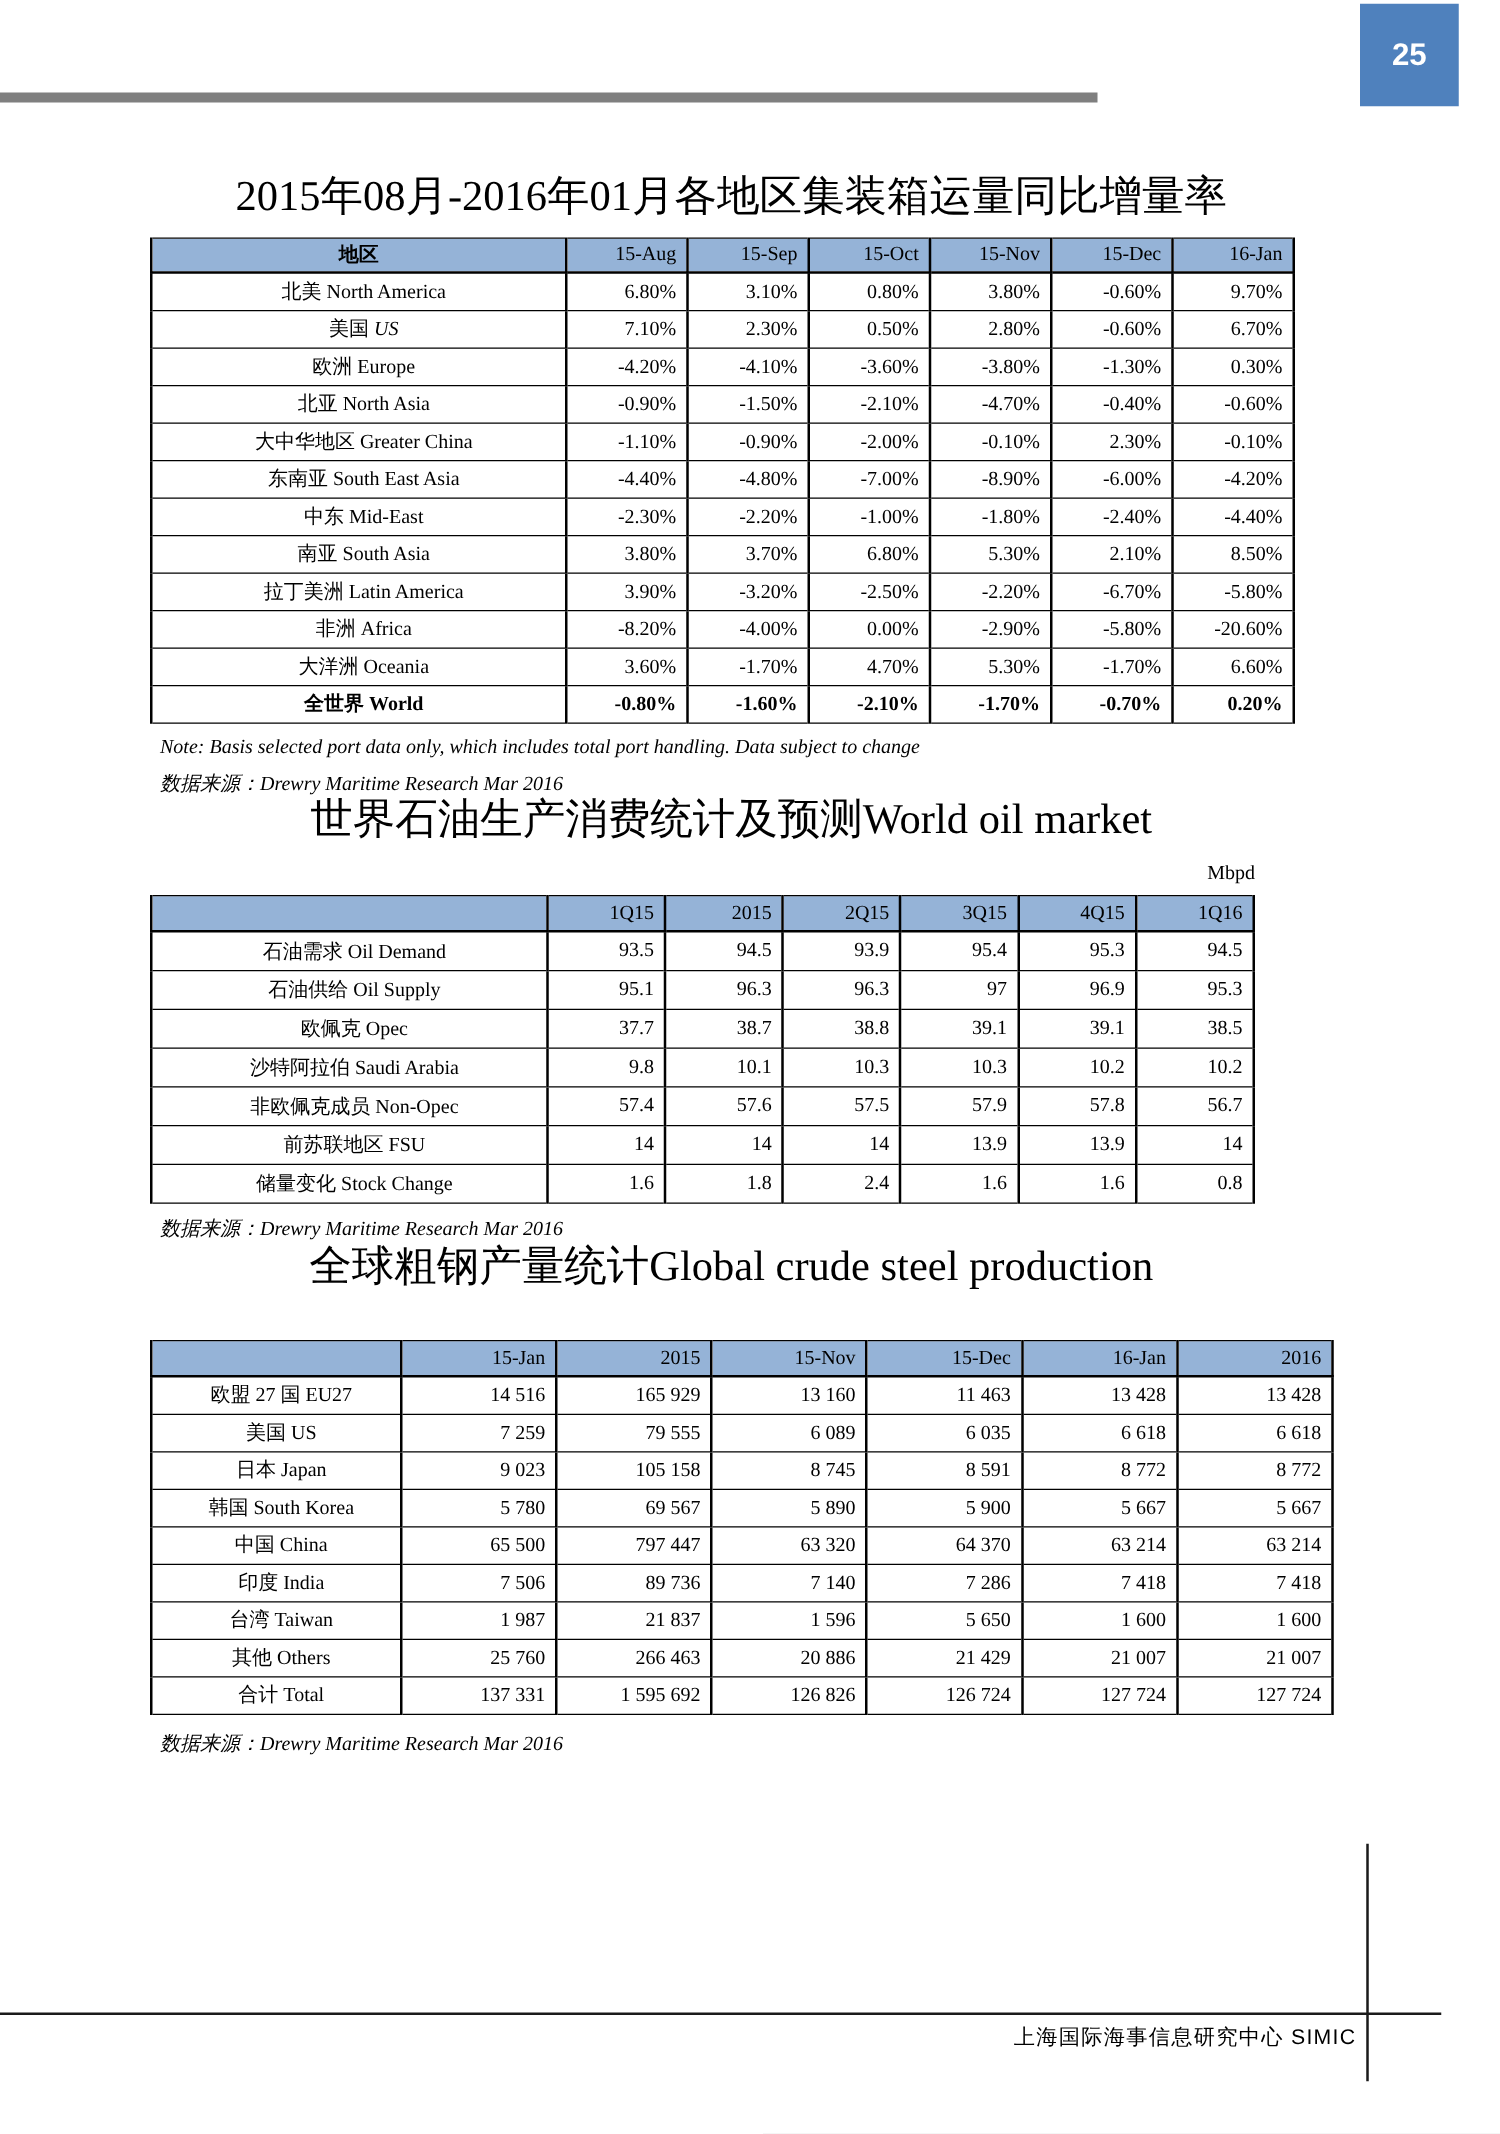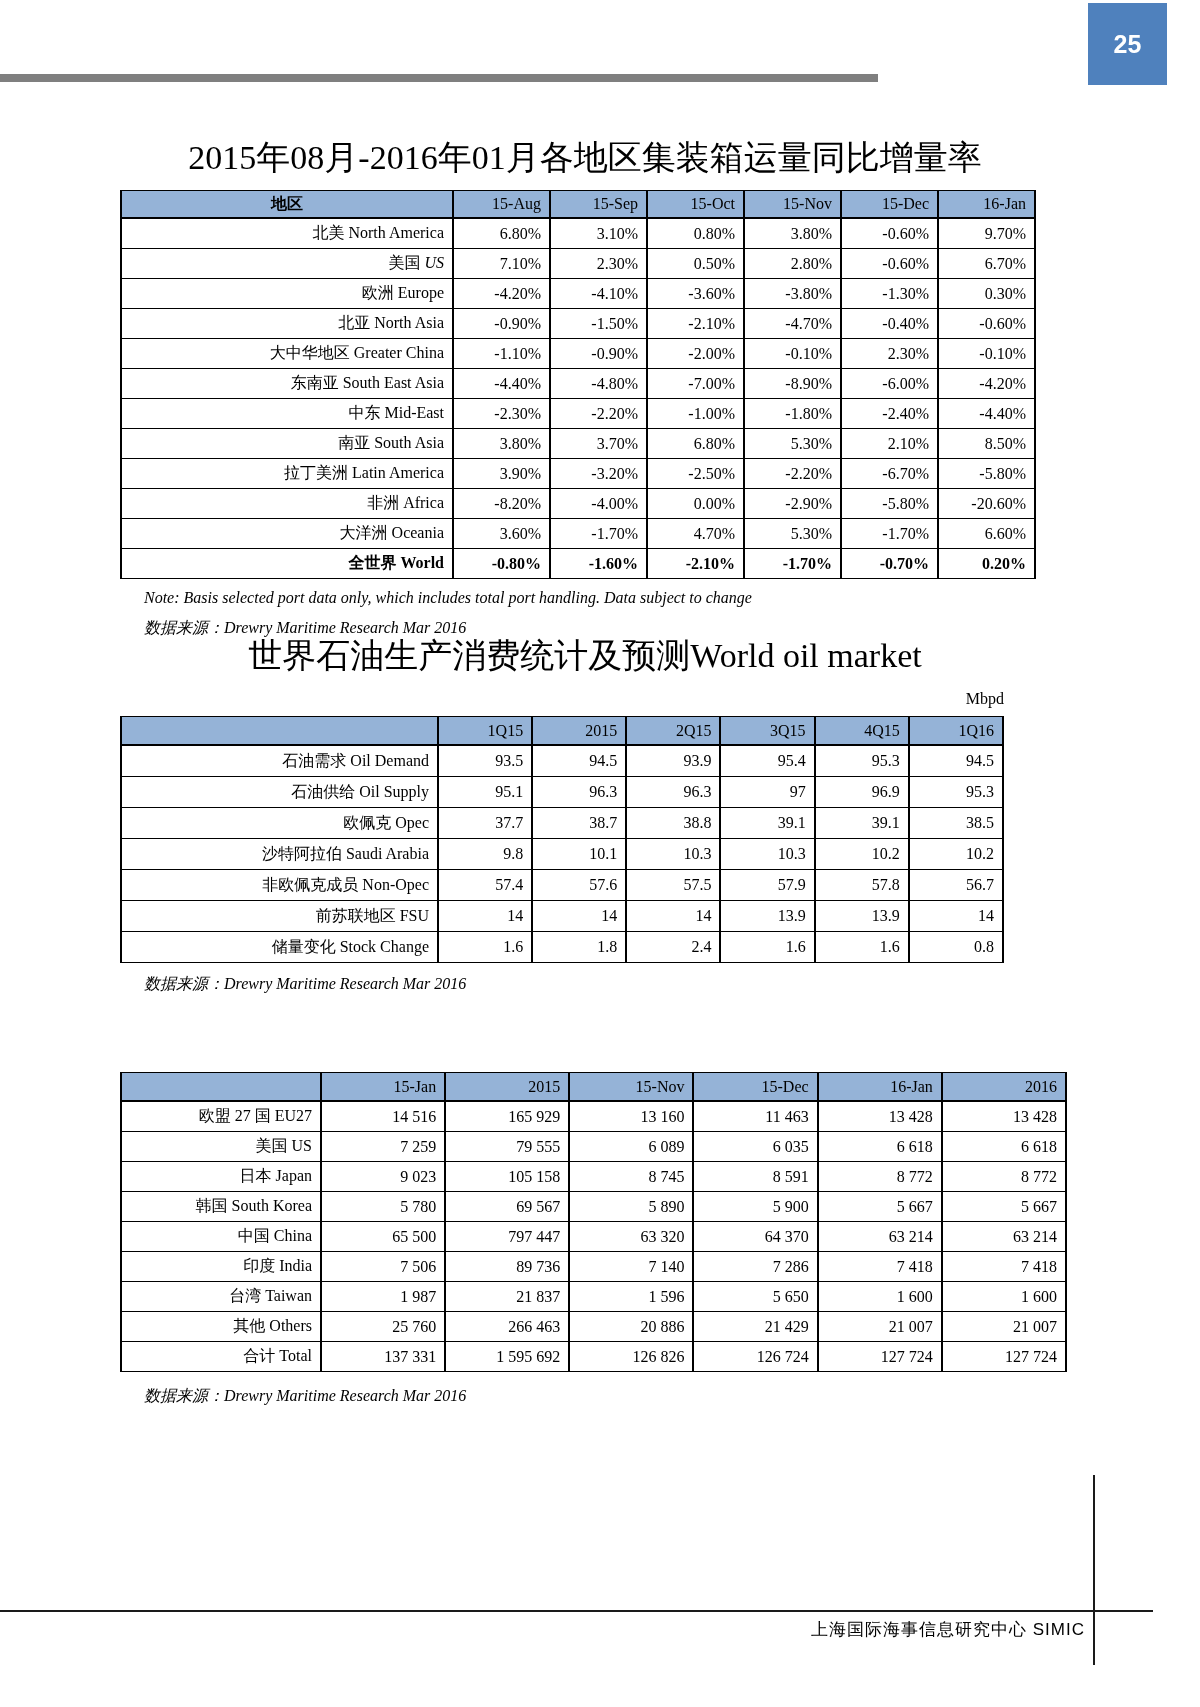--- a/index.html
+++ b/index.html
@@ -28,33 +28,33 @@
   .graybar{position:absolute;left:0;top:74px;width:878px;height:8px;background:#7F7F7F;}
   
   .sec-title{
     position:absolute;left:120px;width:930px;text-align:center;
     font-size:34px;font-weight:normal;line-height:32px;
   }
   .unit{
     position:absolute;left:120px;text-align:right;font-size:16px;line-height:20px;
   }
   .note,.source{
-    position:absolute;left:144px;font-style:italic;font-size:16px;line-height:20px;
+    position:absolute;left:128px;font-style:italic;font-size:16px;line-height:20px;
   }
   
   table{border-collapse:collapse;table-layout:fixed;position:absolute;left:120px;
         font-size:16px;color:#000;}
   th,td{
     border-top:1px solid #000;border-bottom:1px solid #000;
     border-left:2px solid #000;border-right:2px solid #000;
     padding:0 8px 0 8px;overflow:hidden;white-space:nowrap;
   }
   thead th{background:#95B3D7;font-weight:normal;text-align:right;border-bottom:2px solid #000;}
   thead th.c0{text-align:center;font-weight:bold;}
-  td.label{text-align:right;padding-left:16px;}
+  td.label{text-align:center;padding-left:16px;}
   td.num{text-align:right;}
   tr.bold td{font-weight:bold;}
   #table0{top:190px;width:916px;}
   #table0 th{height:26px;}
   #table0 td{height:29px;}
   #table0 .c0{width:314px;}
   #table1{top:716px;width:884px;}
   #table1 th{height:27px;}
   #table1 td{height:30px;}
   #table1 .c0{width:299px;}
@@ -287,20 +287,21 @@
           <td class="num">1.6</td>
           <td class="num">1.6</td>
           <td class="num">0.8</td>
         </tr>
       </tbody>
     </table>
   <p class="source" style="top:958px;">
     <span>数据来源：</span><span>Drewry Maritime Research Mar 2016</span>
   </p>
 
+  <div class="sec-title" style="top:998px;">全球粗钢产量统计Global crude steel production</div>
   <table id="table2">
       <thead>
         <tr>
           <th class="c0"></th>
           <th>15-Jan</th>
           <th>2015</th>
           <th>15-Nov</th>
           <th>15-Dec</th>
           <th>16-Jan</th>
           <th>2016</th>

